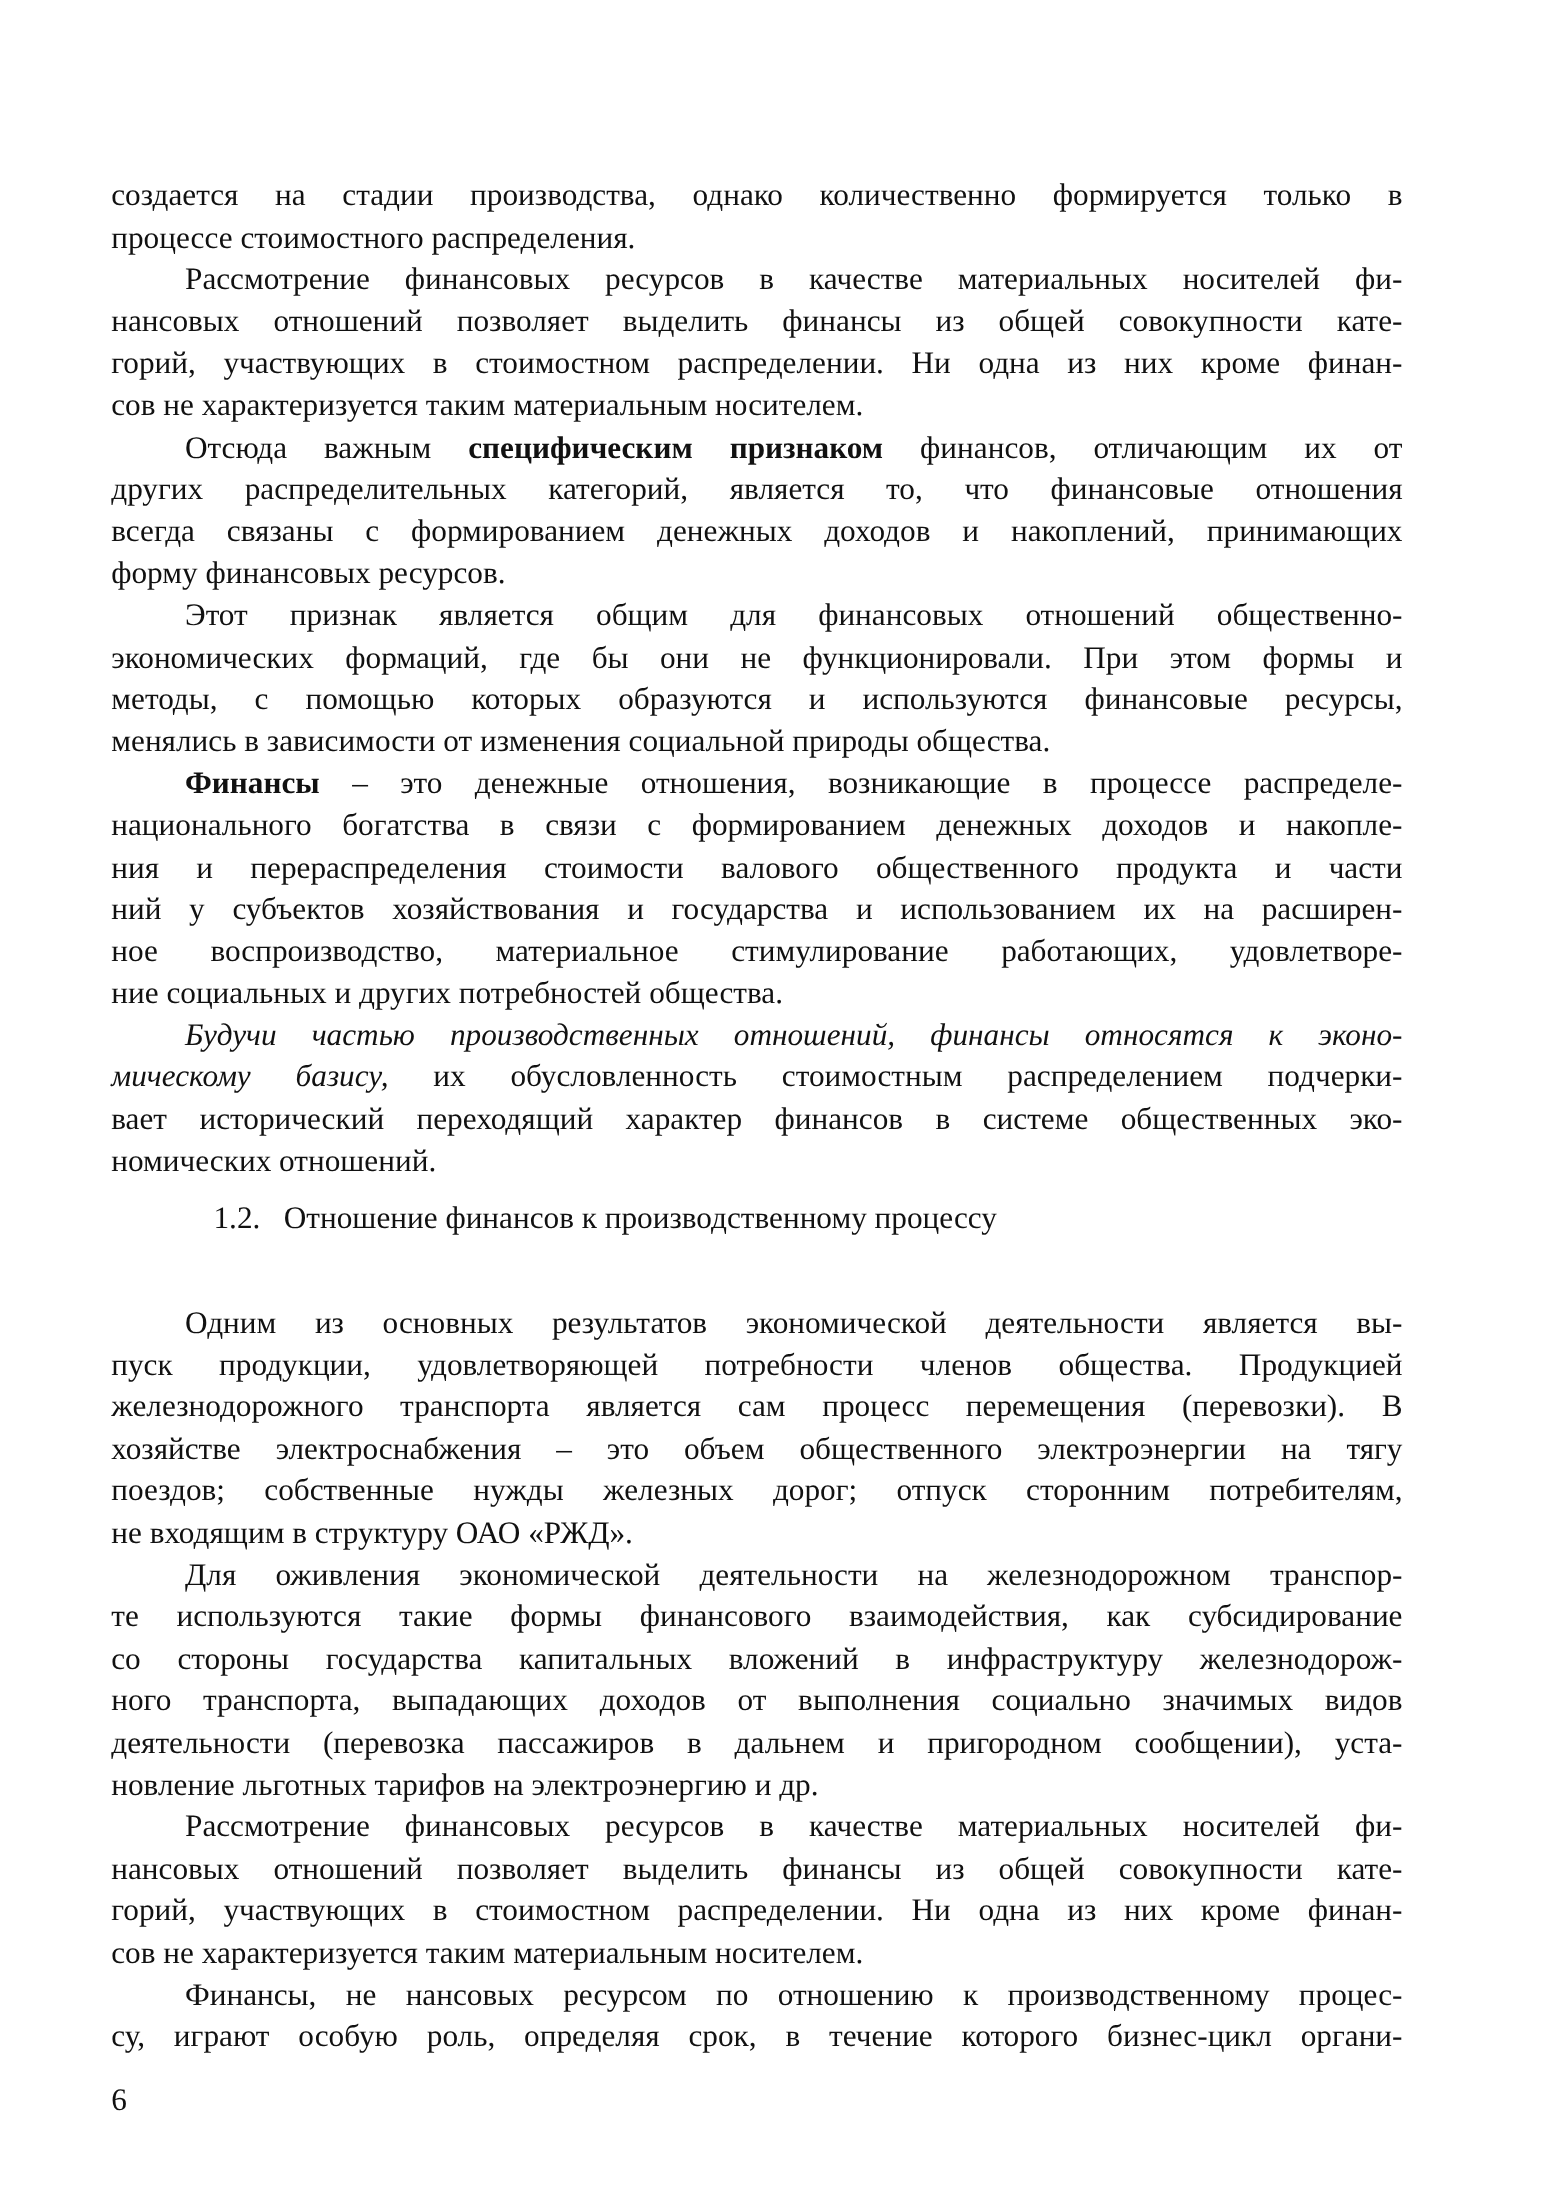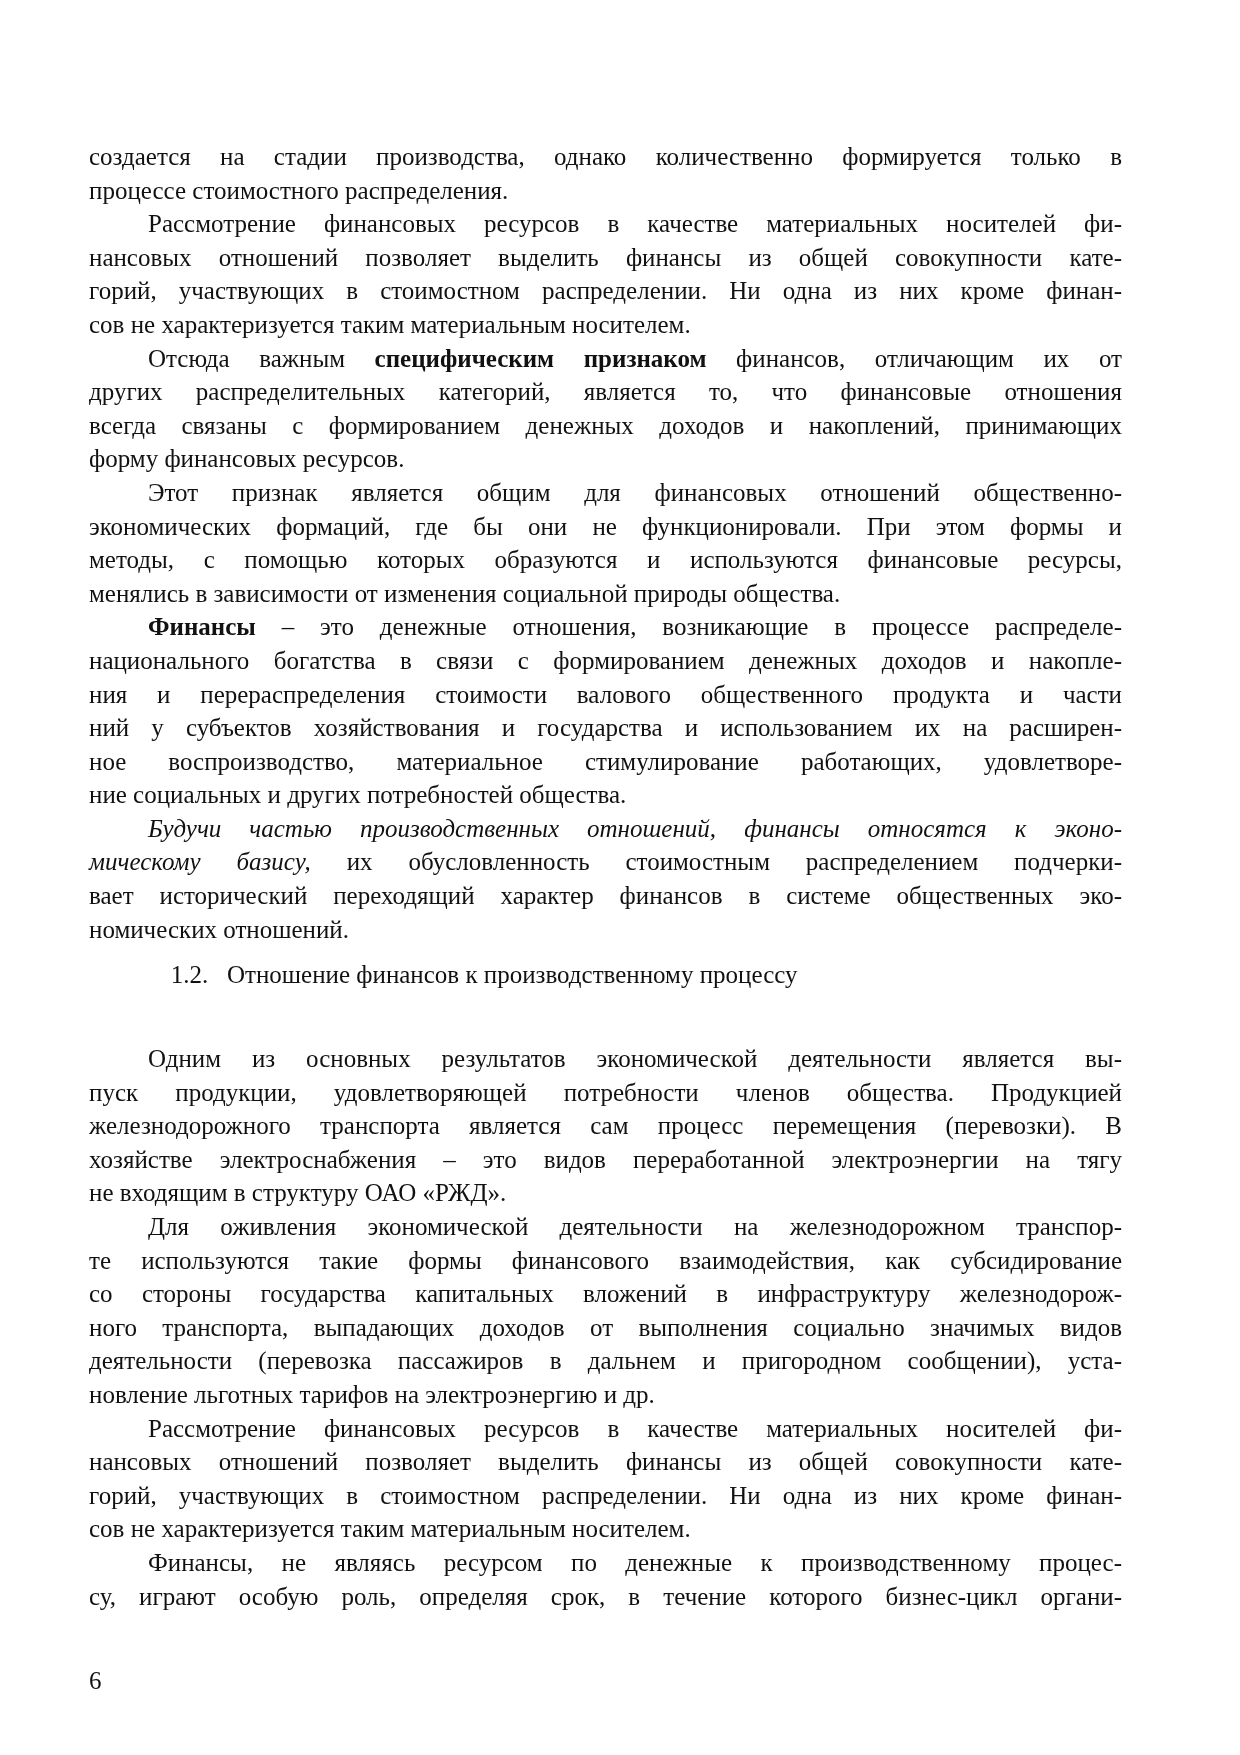--- a/index.html
+++ b/index.html
@@ -100,30 +100,31 @@
     </div>
 
   <div class="heading" style="left:63px;">
     <span class="num">1.2.</span><span>Отношение финансов к производственному процессу</span>
   </div>
 
   <div class="block" id="section2" style="top:1022px;">
       <div class="line indent"><span>Одним из основных результатов экономической деятельности является вы-</span></div>
       <div class="line"><span>пуск продукции, удовлетворяющей потребности членов общества. Продукцией</span></div>
       <div class="line"><span>железнодорожного транспорта является сам процесс перемещения (перевозки). В</span></div>
-      <div class="line"><span>хозяйстве электроснабжения – это видов переработанной электроэнергии на тягу</span></div>
+      <div class="line"><span>хозяйстве электроснабжения – это объем общественного электроэнергии на тягу</span></div>
+      <div class="line"><span>поездов; собственные нужды железных дорог; отпуск сторонним потребителям,</span></div>
       <div class="line last"><span>не входящим в структуру ОАО «РЖД».</span></div>
       <div class="line indent"><span>Для оживления экономической деятельности на железнодорожном транспор-</span></div>
       <div class="line"><span>те используются такие формы финансового взаимодействия, как субсидирование</span></div>
       <div class="line"><span>со стороны государства капитальных вложений в инфраструктуру железнодорож-</span></div>
       <div class="line"><span>ного транспорта, выпадающих доходов от выполнения социально значимых видов</span></div>
       <div class="line"><span>деятельности (перевозка пассажиров в дальнем и пригородном сообщении), уста-</span></div>
       <div class="line last"><span>новление льготных тарифов на электроэнергию и др.</span></div>
       <div class="line indent"><span>Рассмотрение финансовых ресурсов в качестве материальных носителей фи-</span></div>
       <div class="line"><span>нансовых отношений позволяет выделить финансы из общей совокупности кате-</span></div>
       <div class="line"><span>горий, участвующих в стоимостном распределении. Ни одна из них кроме финан-</span></div>
       <div class="line last"><span>сов не характеризуется таким материальным носителем.</span></div>
-      <div class="line indent"><span>Финансы, не являясь ресурсом по денежные к производственному процес-</span></div>
+      <div class="line indent"><span>Финансы, не нансовых ресурсом по отношению к производственному процес-</span></div>
       <div class="line"><span>су, играют особую роль, определяя срок, в течение которого бизнес-цикл органи-</span></div>
     </div>
 </div>
 
 <div class="page-number">6</div>
 
 </body></html>

